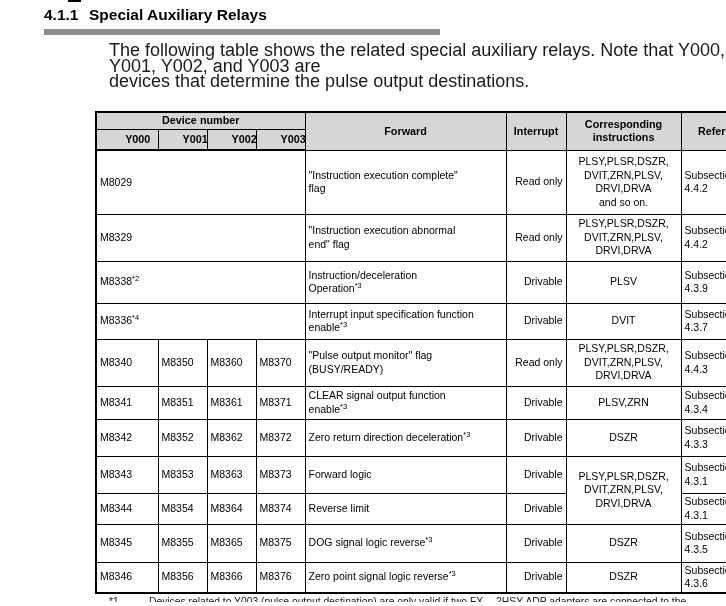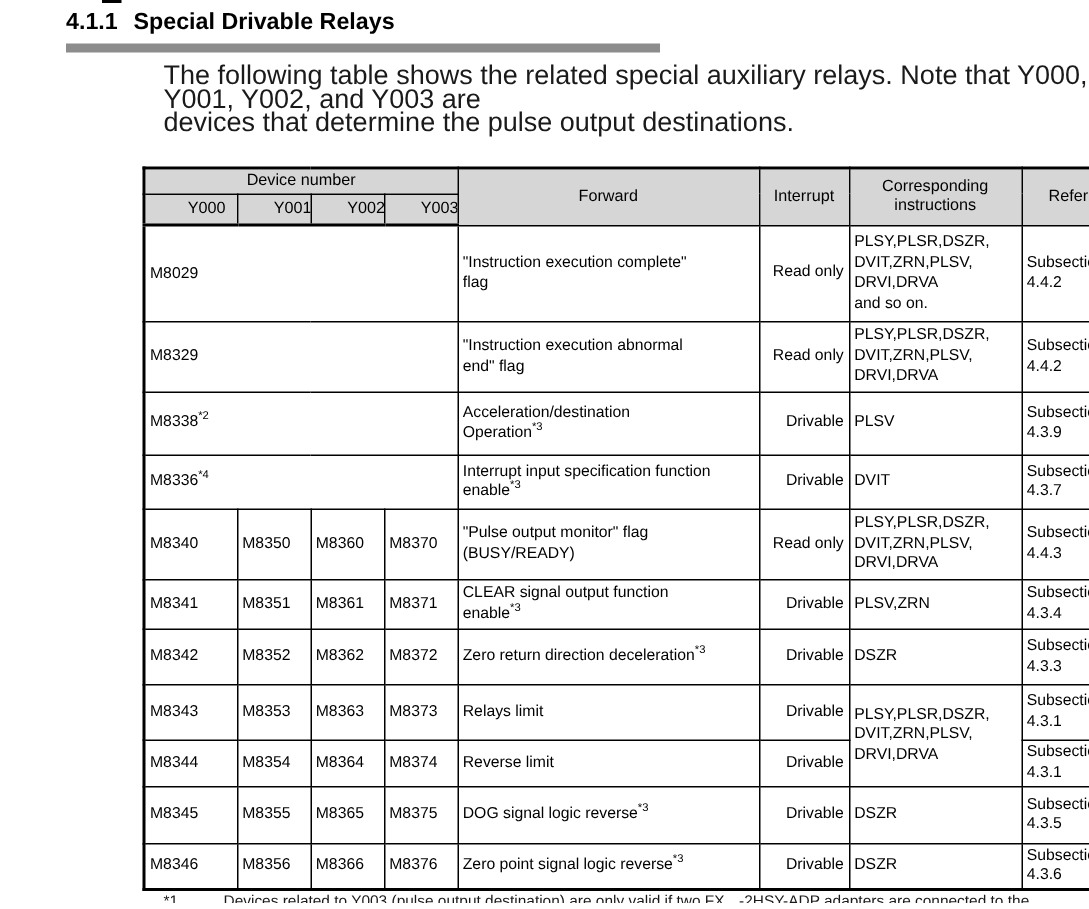--- a/index.html
+++ b/index.html
@@ -41,48 +41,48 @@
     border-collapse: collapse; table-layout: fixed; width: 660px;
     font-size: 10.5px; border: 2px solid var(--c-border, #000);
   }
   table.relay th, table.relay td {
     border: 1px solid var(--c-border, #000);
     padding: 1px 3px; line-height: 13.5px; color: #000;
     vertical-align: middle; overflow: hidden;
   }
   table.relay thead th {
     background: var(--c-header_bg, #d6d6d6);
-    font-weight: normal; text-align: center; font-size: 10.8px;
+    font-weight: bold; text-align: center; font-size: 10.8px;
     white-space: pre-line;
   }
   table.relay thead tr:last-child th { border-bottom: 2px solid #000; padding-left: 24px; }
   td.dev { }
   td.func { text-align: left; white-space: pre; }
   td.attr { text-align: right; }
-  td.instr { white-space: pre; }
+  td.instr { text-align: center; white-space: pre; }
   td.refer { text-align: left; white-space: pre; }
   sup { font-size: 7.5px; vertical-align: super; line-height: 0; }
   .footnote {
     position: absolute; left: 77px; top: 595px; width: 649px;
     font-size: 10.3px; line-height: 13px; display: flex; white-space: nowrap;
     color: #1a1a1a;
   }
   .footnote .fn-marker { width: 40px; flex: 0 0 40px; }
   .footnote sub { font-size: 7.5px; vertical-align: sub; line-height: 0; }
 </style>
 </head>
 <body>
 
 <div class="page">
 
   <div class="top-artifact"></div>
 
   <div class="heading">
     <span class="num">4.1.1</span>
-    <span>Special Drivable Relays</span>
+    <span>Special Auxiliary Relays</span>
   </div>
   <div class="rule"></div>
 
   <div class="intro-wrap">
     <div class="intro">The following table shows the related special auxiliary relays.  Note that Y000, Y001, Y002, and Y003 are
 devices that determine the pulse output destinations.</div>
   </div>
 
   <div class="table-wrap">
     <table class="relay">
@@ -131,21 +131,21 @@
 end" flag</span><sup></sup></td>
           <td class="attr">Read only</td>
           <td class="instr">PLSY,PLSR,DSZR,
 DVIT,ZRN,PLSV,
 DRVI,DRVA</td>
           <td class="refer">Subsection
 4.4.2</td>
         </tr>
         <tr style="height:42px">
           <td class="dev" colspan="4"><span>M8338</span><sup>*2</sup></td>
-          <td class="func"><span>Acceleration/destination
+          <td class="func"><span>Instruction/deceleration
 Operation</span><sup>*3</sup></td>
           <td class="attr">Drivable</td>
           <td class="instr">PLSV</td>
           <td class="refer">Subsection
 4.3.9</td>
         </tr>
         <tr style="height:36px">
           <td class="dev" colspan="4"><span>M8336</span><sup>*4</sup></td>
           <td class="func"><span>Interrupt input specification function
 enable</span><sup>*3</sup></td>
@@ -189,21 +189,21 @@
           <td class="attr">Drivable</td>
           <td class="instr">DSZR</td>
           <td class="refer">Subsection
 4.3.3</td>
         </tr>
         <tr style="height:37px">
           <td class="dev">M8343</td>
           <td class="dev">M8353</td>
           <td class="dev">M8363</td>
           <td class="dev">M8373</td>
-          <td class="func"><span>Relays limit</span><sup></sup></td>
+          <td class="func"><span>Forward logic</span><sup></sup></td>
           <td class="attr">Drivable</td>
           <td class="instr" rowspan="2">PLSY,PLSR,DSZR,
 DVIT,ZRN,PLSV,
 DRVI,DRVA</td>
           <td class="refer">Subsection
 4.3.1</td>
         </tr>
         <tr style="height:31px">
           <td class="dev">M8344</td>
           <td class="dev">M8354</td>

